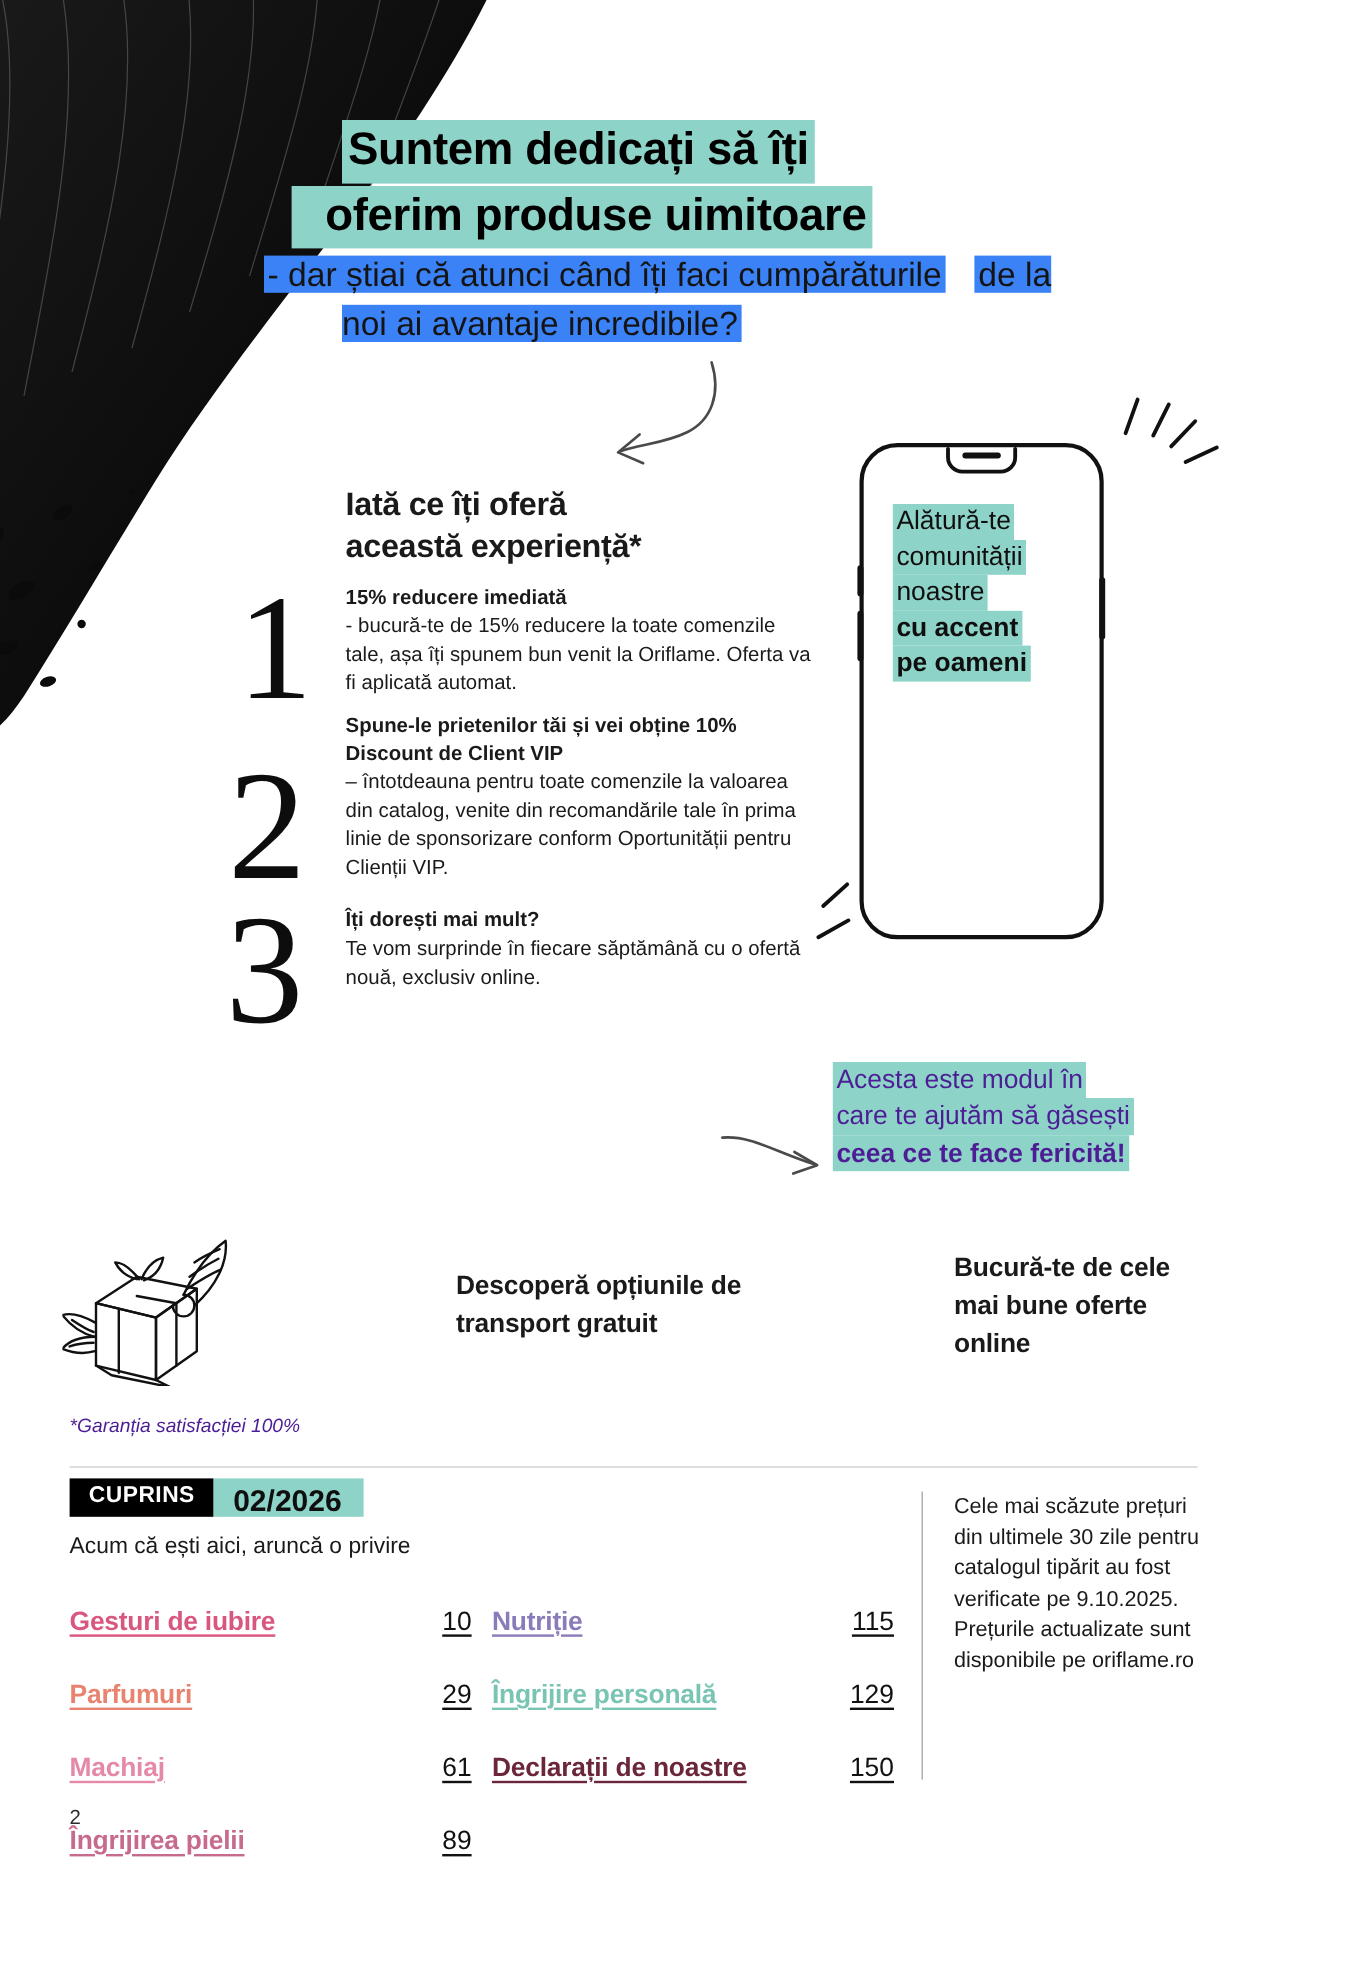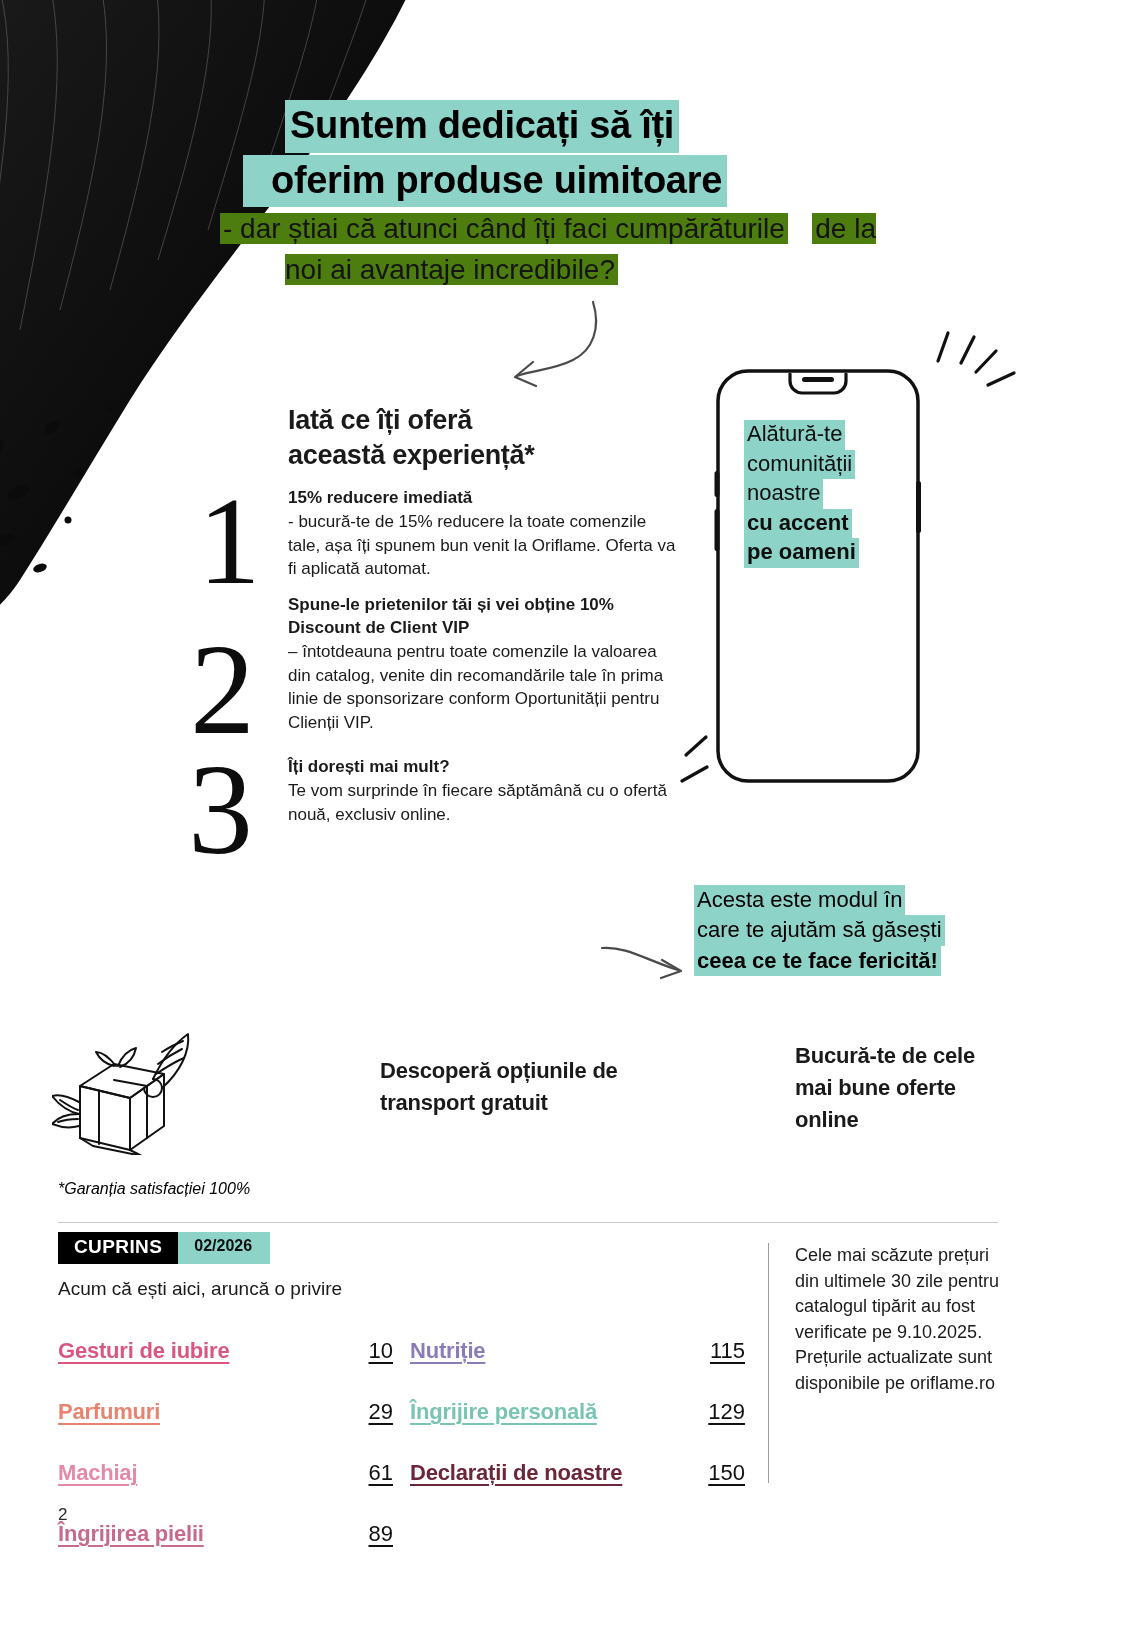--- a/index.html
+++ b/index.html
@@ -22,21 +22,21 @@
   .hl-line { display:block; width:max-content; }
   .hl-1, .hl-2 {
     background:#8ed3c7; color:#000;
     font-weight:700; font-size:38px; line-height:1.28;
     letter-spacing:-0.3px; padding:1px 5px 3px 5px;
     margin-bottom:2px;
   }
   .hl-2 { margin-left:-42px;padding-left:28px; }
   .sub-line {
     font-size:28px; font-weight:400; line-height:1.45;
-    color:#141414; background:#4d7c0f; width:max-content;
+    color:#141414; background:#3b82f6; width:max-content;
     padding:0 3px;
   }
   .sub-1 { margin-left:-65px; margin-top:6px; }
   .sub-2 { margin-left:20px; }
 
   
   .arrow-1 { position:absolute; left:495px; top:298px; width:110px; height:105px; }
   .arrow-2 { position:absolute; left:598px; top:940px; width:95px; height:45px; }
 
   
@@ -66,48 +66,48 @@
     font-size:22px; line-height:1.30; padding:0 3px 1px 3px;
     color:#0f0f0f;
   }
   .phone-text span.bold { font-weight:700; }
 
   
   .callout { position:absolute; left:694px; top:885px; width:300px; }
   .callout span {
     display:block; width:max-content; background:#8ed3c7;
     font-size:22px; line-height:1.33; padding:0 3px 1px 3px;
-    color:#000000;
+    color:#4c1d95;
   }
   .callout span.bold { font-weight:700; }
 
   
   .gift-icon { position:absolute; left:52px; top:1030px; width:205px; height:125px; }
   .benefit {
     position:absolute; font-size:22px; font-weight:700;
     line-height:1.45; letter-spacing:-0.2px;
   }
   .benefit-shipping { left:380px; top:1055px; width:270px; }
   .benefit-offers   { left:795px; top:1040px; width:215px; }
 
   
   .footnote {
     position:absolute; left:58px; top:1180px;
-    font-size:16px; font-style:italic; font-weight:400; color:#000000;text-align:center;
+    font-size:16px; font-style:italic; font-weight:400; color:#4c1d95;text-align:center;
   }
   .hrule { position:absolute; left:58px; top:1222px; width:940px; height:1px; background:#c9c9c9; }
 
   
   .toc-badge { position:absolute; left:58px; top:1232px; display:flex; height:32px; }
   .toc-badge .black {
     background:#000; color:#fff; font-size:19px; font-weight:700;
     letter-spacing:0.4px; padding:4px 16px 11px 16px; line-height:1.2;
   }
   .toc-badge .teal {
-    background:#8ed3c7; color:#0f0f0f; font-size:16px; font-weight:700;
+    background:#8ed3c7; color:#0f0f0f; font-size:25px; font-weight:700;
     padding:4px 18px 20px 16px; line-height:1.2;
   }
   .toc-intro { position:absolute; left:58px; top:1278px; font-size:19px; font-weight:400; }
 
   
   .toc-col { position:absolute; top:1322px; }
   .toc-left  { left:58px;  width:335px; }
   .toc-right { left:410px; width:335px; }
   .toc-item {
     display:flex; justify-content:space-between; align-items:baseline;

